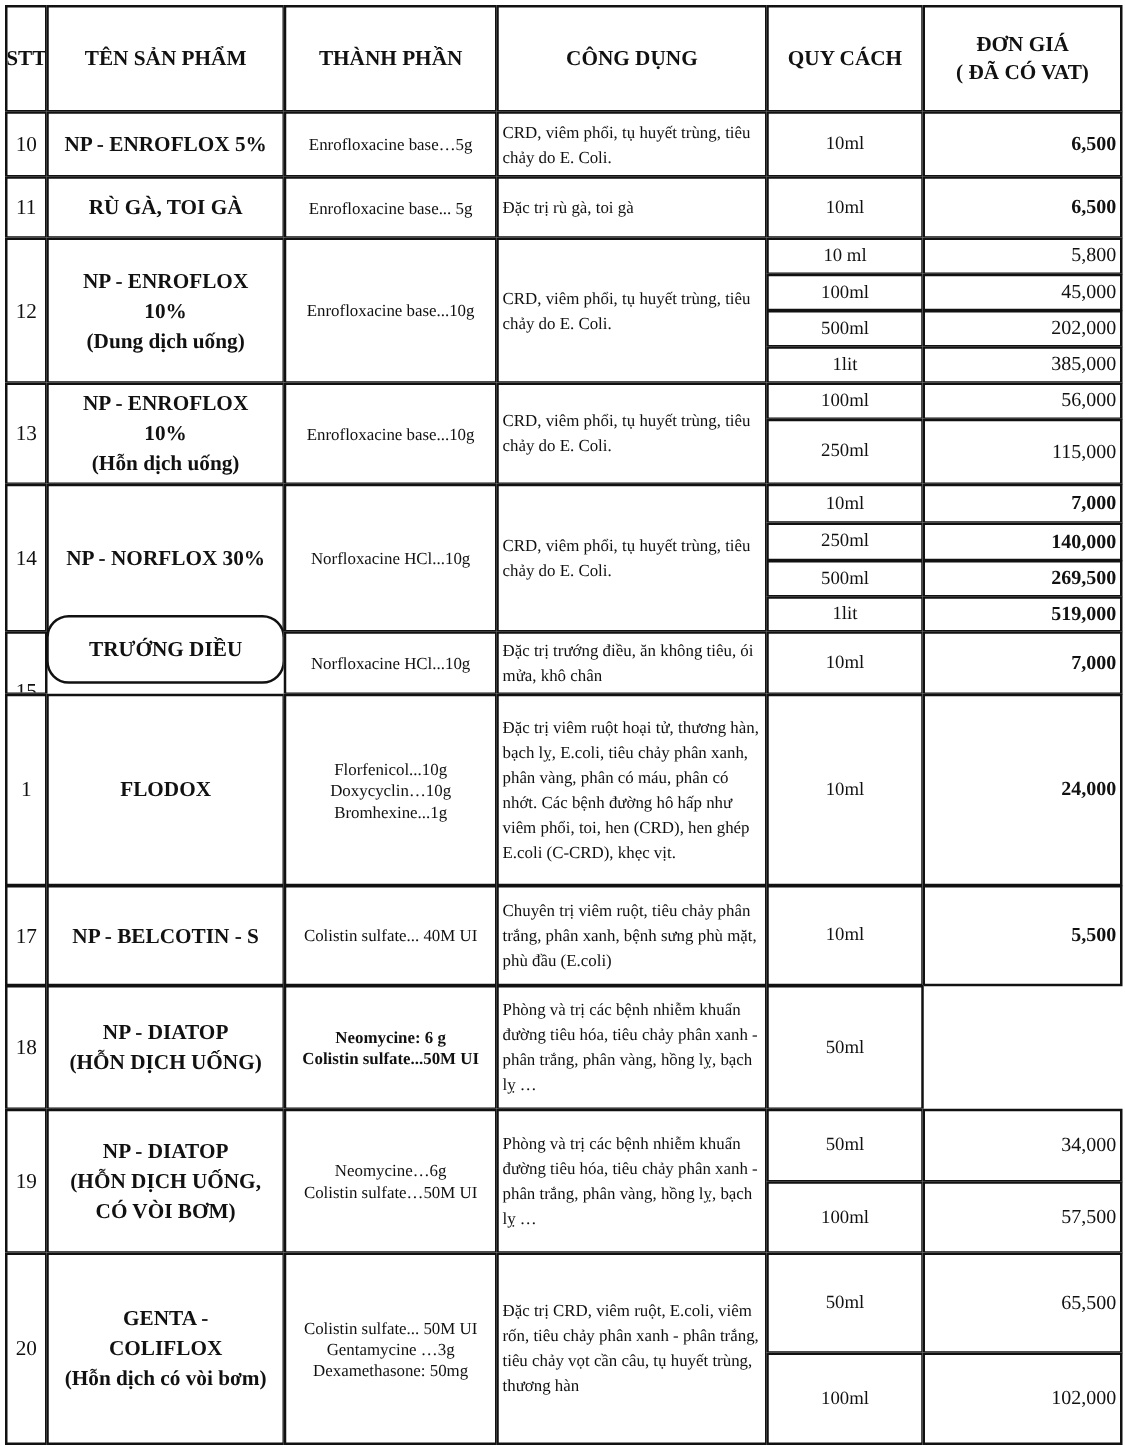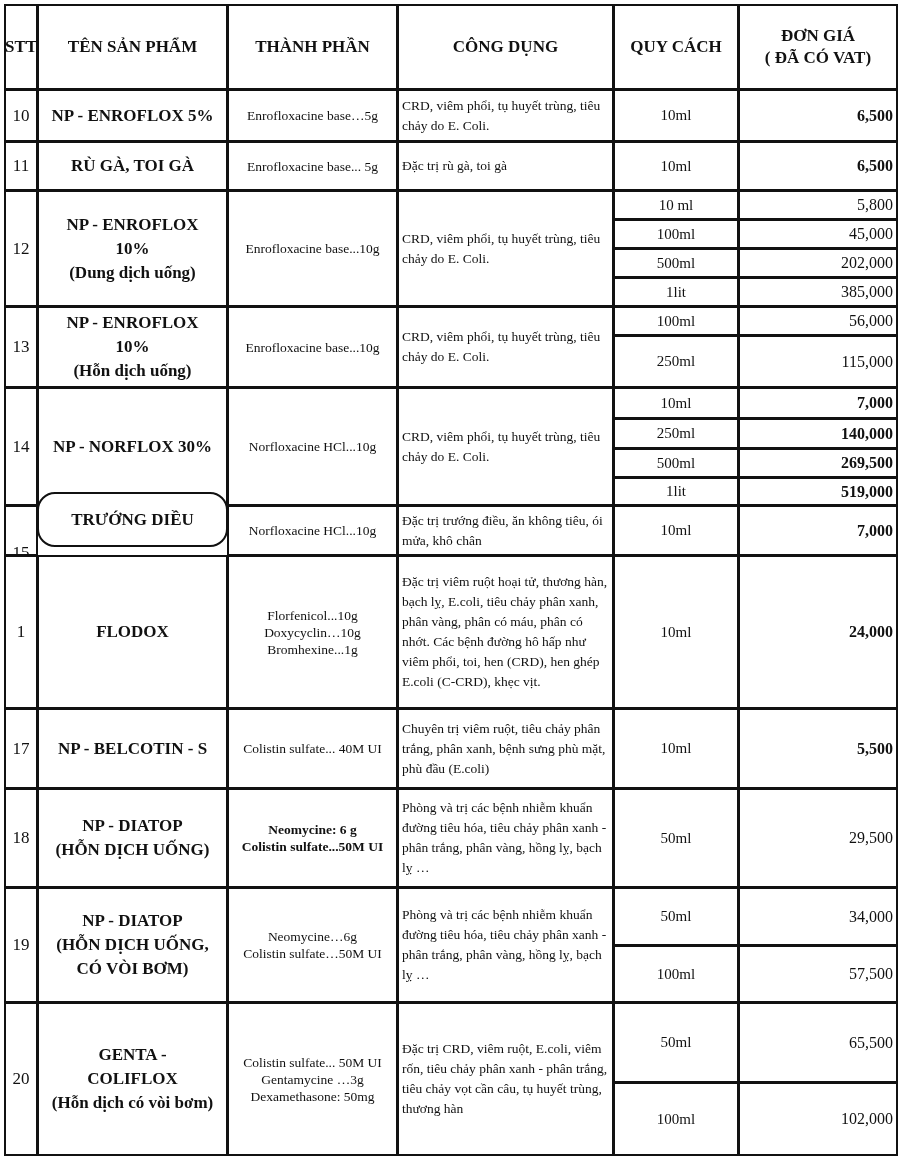--- a/index.html
+++ b/index.html
@@ -210,23 +210,20 @@
     <div class="cell c name thick" style="left: 37px; top: 788px; width: 191px; height: 100px;"><span style="white-space: pre-line;">NP - DIATOP
 (HỖN DỊCH UỐNG)</span></div>
     <div class="cell c comp thick" style="left: 227px; top: 788px; width: 171px; height: 100px;"><span style="white-space: pre-line; font-weight: bold;">Neomycine: 6 g
 Colistin sulfate...50M UI</span></div>
     <div class="cell l use thick" style="left: 397px; top: 788px; width: 217px; height: 100px;">
       <span style="white-space: pre-line;">Phòng và trị các bệnh nhiễm khuẩn đường tiêu hóa, tiêu chảy phân xanh - phân trắng, phân vàng, hồng lỵ, bạch lỵ …</span>
     </div>
     <div class="cell c pack thick" style="left: 613px; top: 788px; width: 126px; height: 100px;">
       <span style="white-space: pre-line;">50ml</span>
     </div>
-    <div class="cell r price thick" style="left: 738px; top: 788px; width: 160px; height: 100px;">
-      <span style="white-space: pre-line;">29,500</span>
-    </div>
     <div class="cell c stt thick" style="left: 4px; top: 887px; width: 34px; height: 116px;">
       <span style="white-space: pre-line;">19</span>
     </div>
     <div class="cell c name thick" style="left: 37px; top: 887px; width: 191px; height: 116px;"><span style="white-space: pre-line;">NP - DIATOP
 (HỖN DỊCH UỐNG,
 CÓ VÒI BƠM)</span></div>
     <div class="cell c comp thick" style="left: 227px; top: 887px; width: 171px; height: 116px;"><span style="white-space: pre-line;">Neomycine…6g
 Colistin sulfate…50M UI</span></div>
     <div class="cell l use thick" style="left: 397px; top: 887px; width: 217px; height: 116px;">
       <span style="white-space: pre-line;">Phòng và trị các bệnh nhiễm khuẩn đường tiêu hóa, tiêu chảy phân xanh - phân trắng, phân vàng, hồng lỵ, bạch lỵ …</span>

